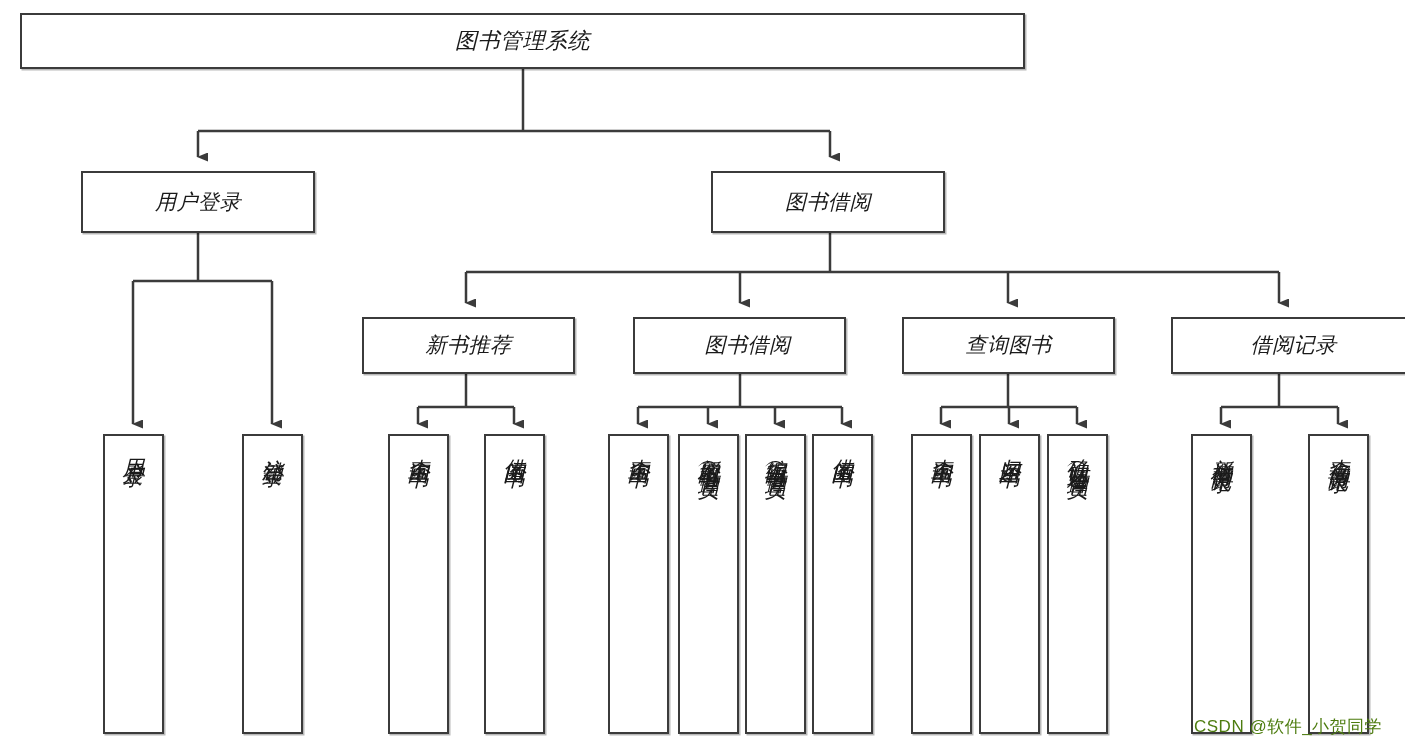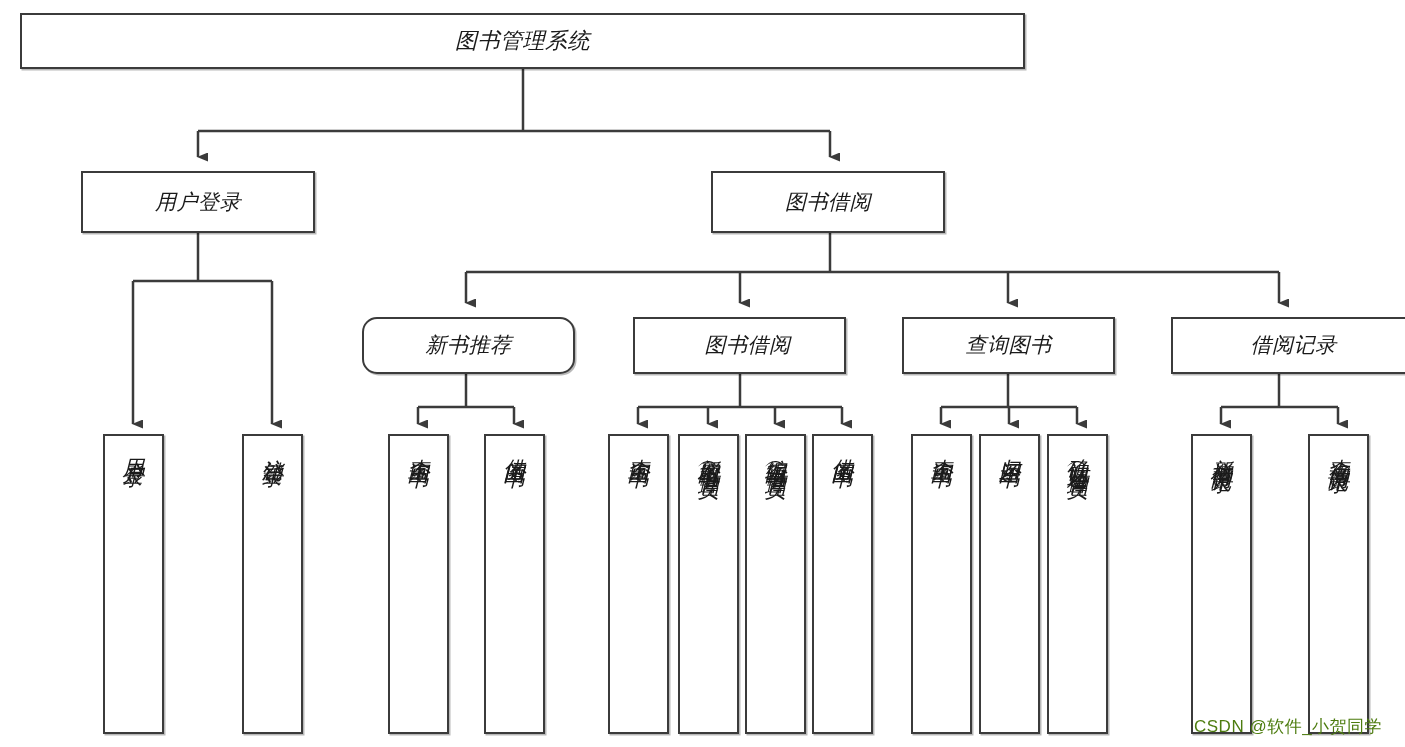--- a/index.html
+++ b/index.html
@@ -129,21 +129,21 @@
     <span class="label">图书管理系统</span>
   </div>
 
   <div class="node horiz" style="left:81px; top:171px; width:234px; height:62px;">
     <span class="label">用户登录</span>
   </div>
   <div class="node horiz" style="left:711px; top:171px; width:234px; height:62px;">
     <span class="label">图书借阅</span>
   </div>
 
-  <div class="node horiz" style="left:362px; top:317px; width:213px; height:57px;border-radius:15px;">
+  <div class="node horiz" style="left:362px; top:317px; width:213px; height:57px;">
     <span class="label">新书推荐</span>
   </div>
   <div class="node horiz" style="left:633px; top:317px; width:213px; height:57px;padding-left:16px;">
     <span class="label">图书借阅</span>
   </div>
   <div class="node horiz" style="left:902px; top:317px; width:213px; height:57px;">
     <span class="label">查询图书</span>
   </div>
   <div class="node horiz" style="left:1171px; top:317px; width:245px; height:57px;">
     <span class="label">借阅记录</span>

